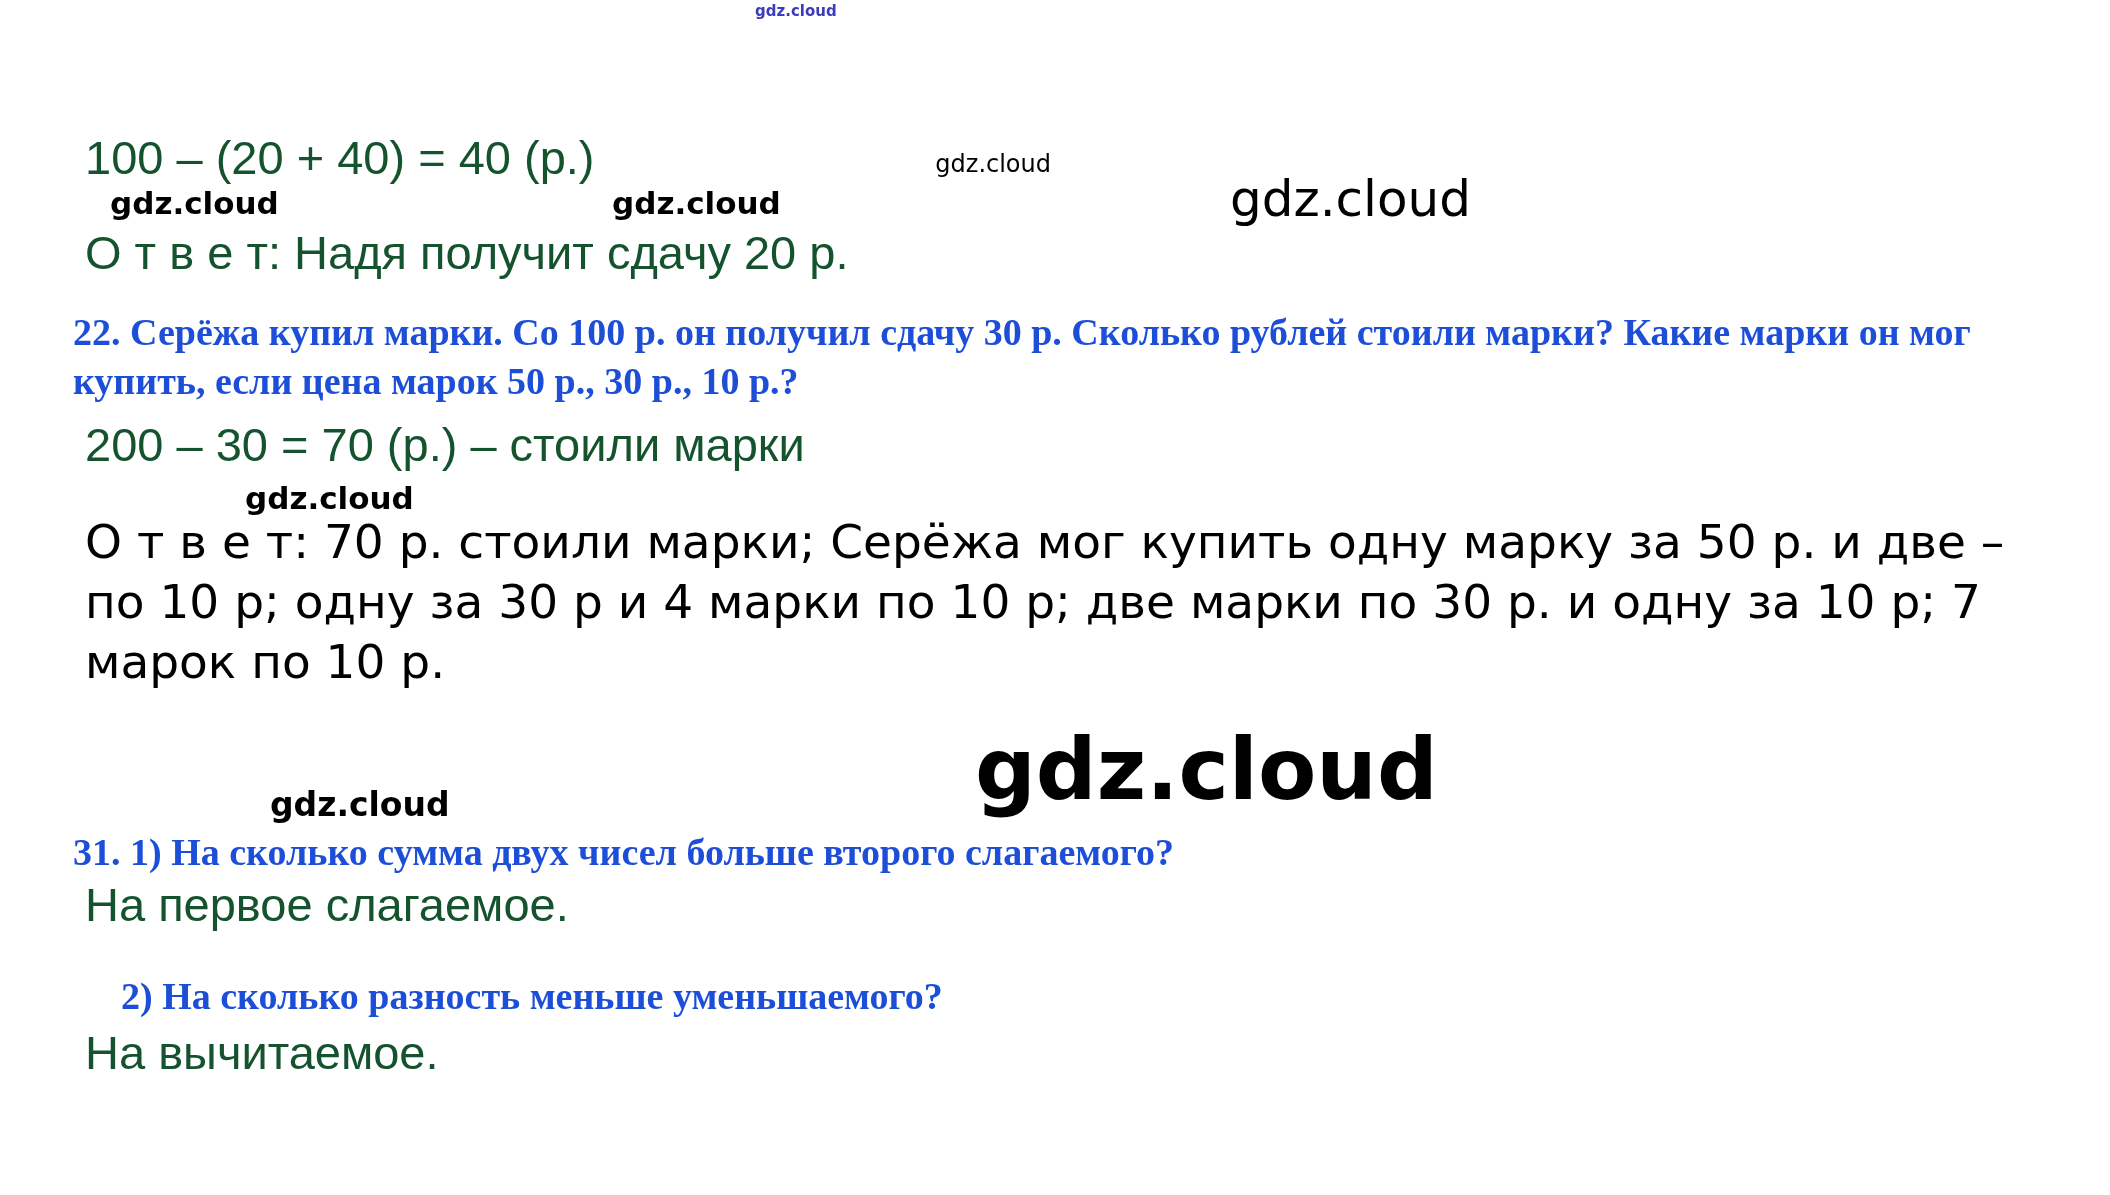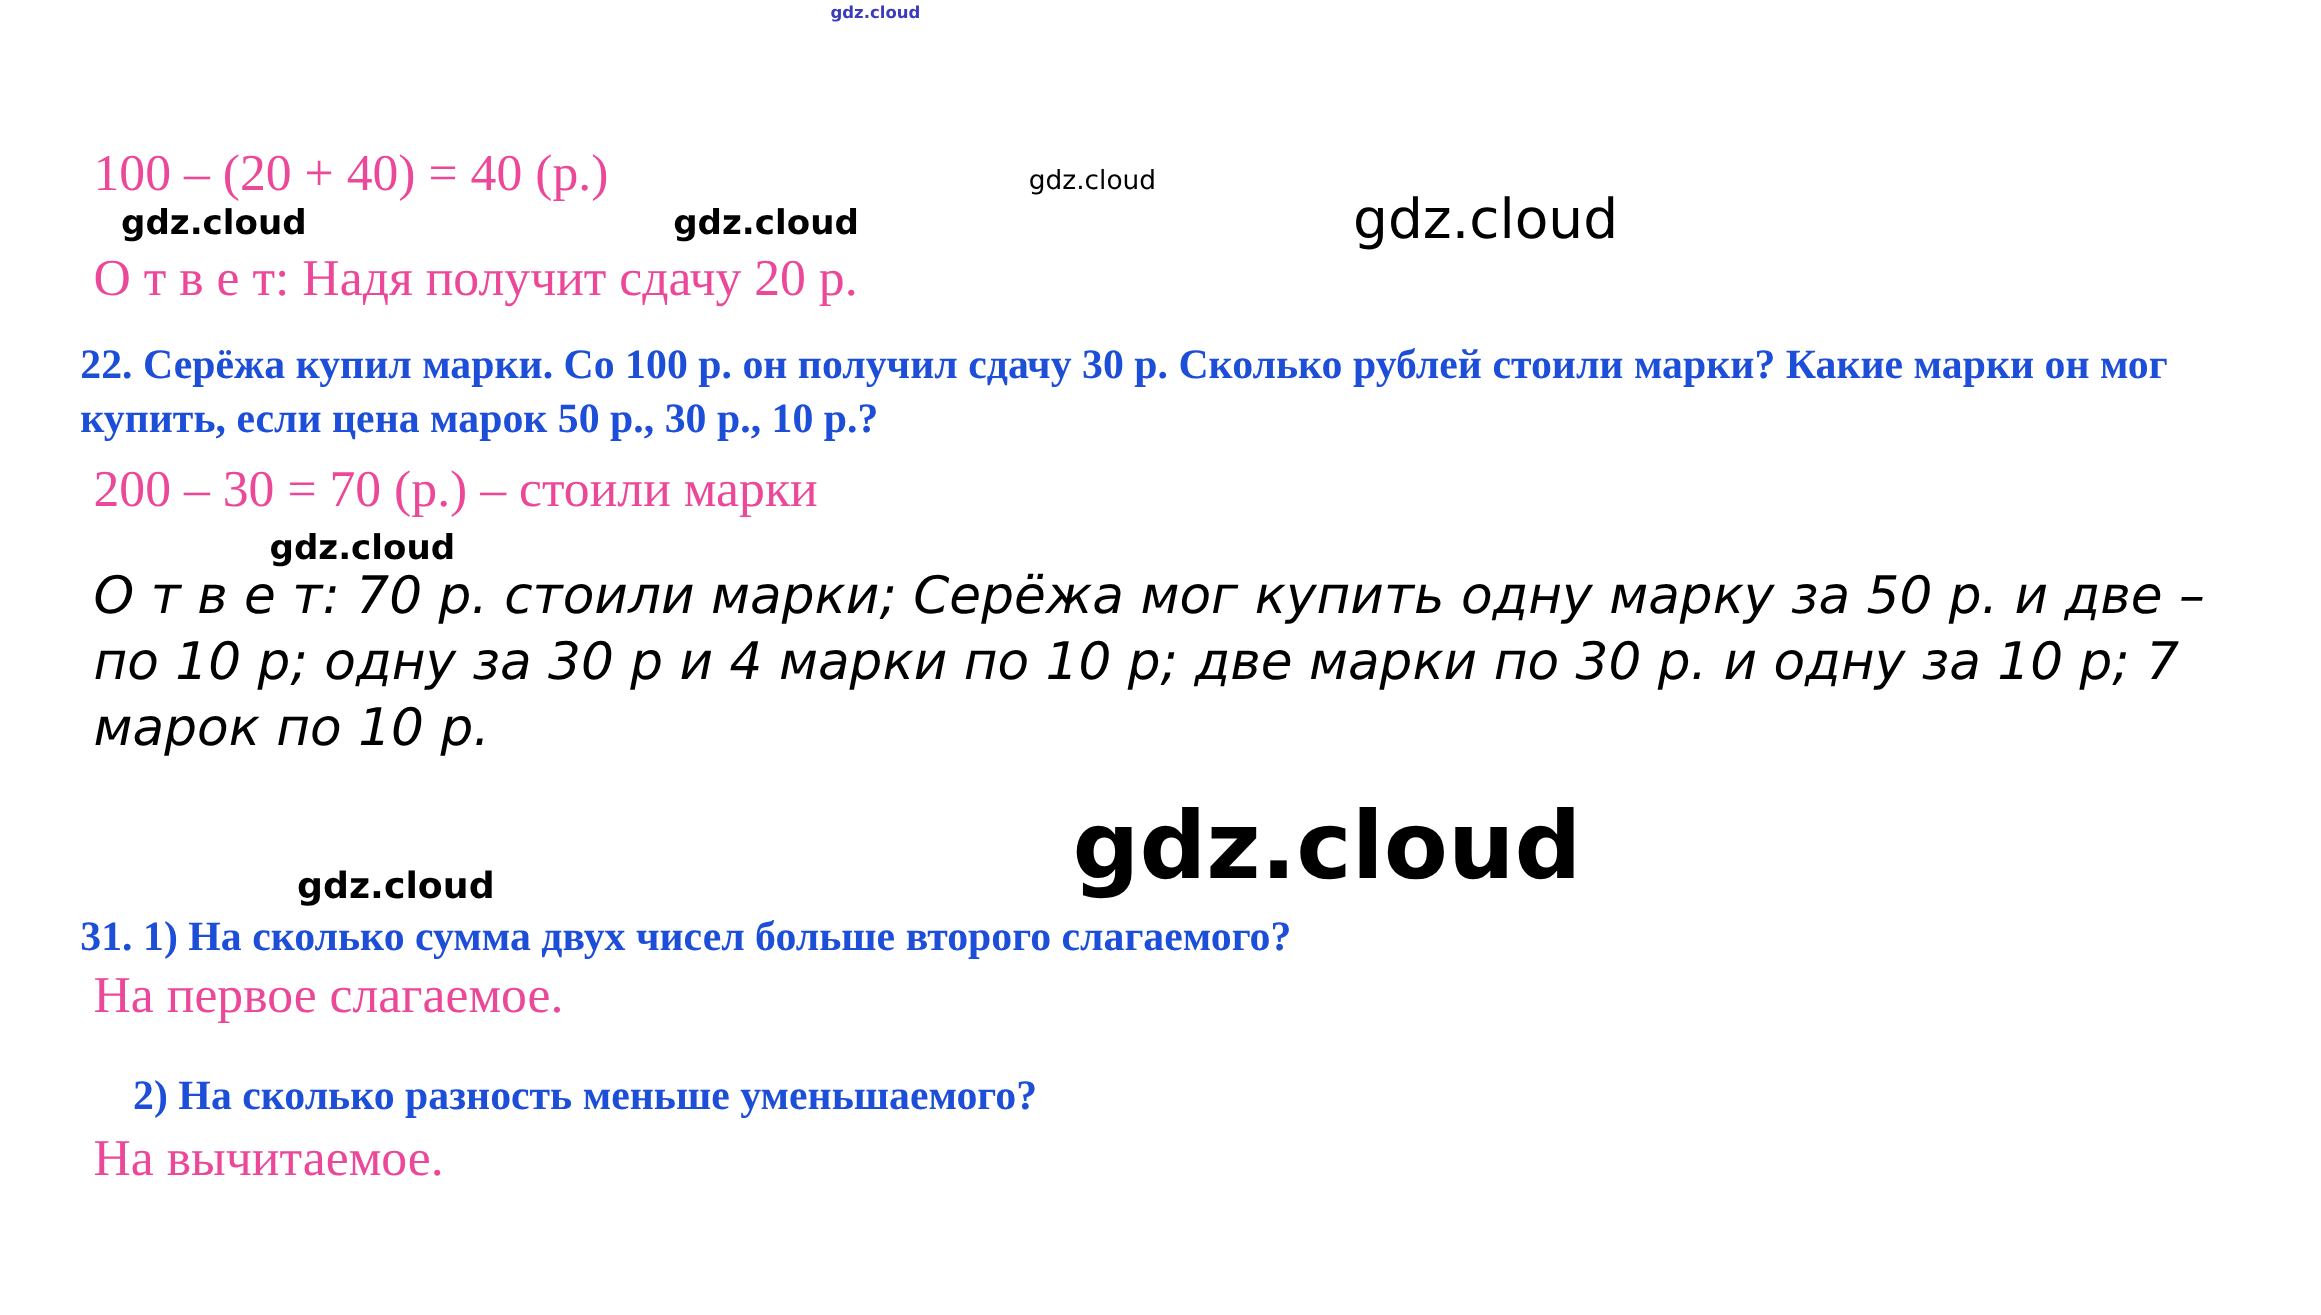--- a/index.html
+++ b/index.html
@@ -48,40 +48,39 @@
   
   .content {
     position: absolute;
     left: 0;
     top: 0;
     width: 2110px;
   }
   .line {
     position: absolute;
     white-space: pre;
-    font-family: Liberation Serif, serif;
+    font-family: Liberation Sans, sans-serif;
     font-size: 47px;
     line-height: 1.08;
-    color: #ec4899;
+    color: #14532d;
   }
   .task {
     position: absolute;
     font-family: "Liberation Serif", serif;
     font-weight: bold;
     font-size: 38px;
     line-height: 1.28;
     color: #1d4ed8;
   }
   .block {
     position: absolute;
     font-family: "DejaVu Sans", sans-serif;
     font-size: 47px;
     line-height: 1.28;
     color: #000;
-    font-style: italic;
   }
 </style>
 </head>
 <body>
 
 <div class="page">
 
   <div class="wm wm-top">gdz.cloud</div>
   <div class="wm wm-corner">gdz.cloud</div>
   <div class="wm wm-mid">gdz.cloud</div>

